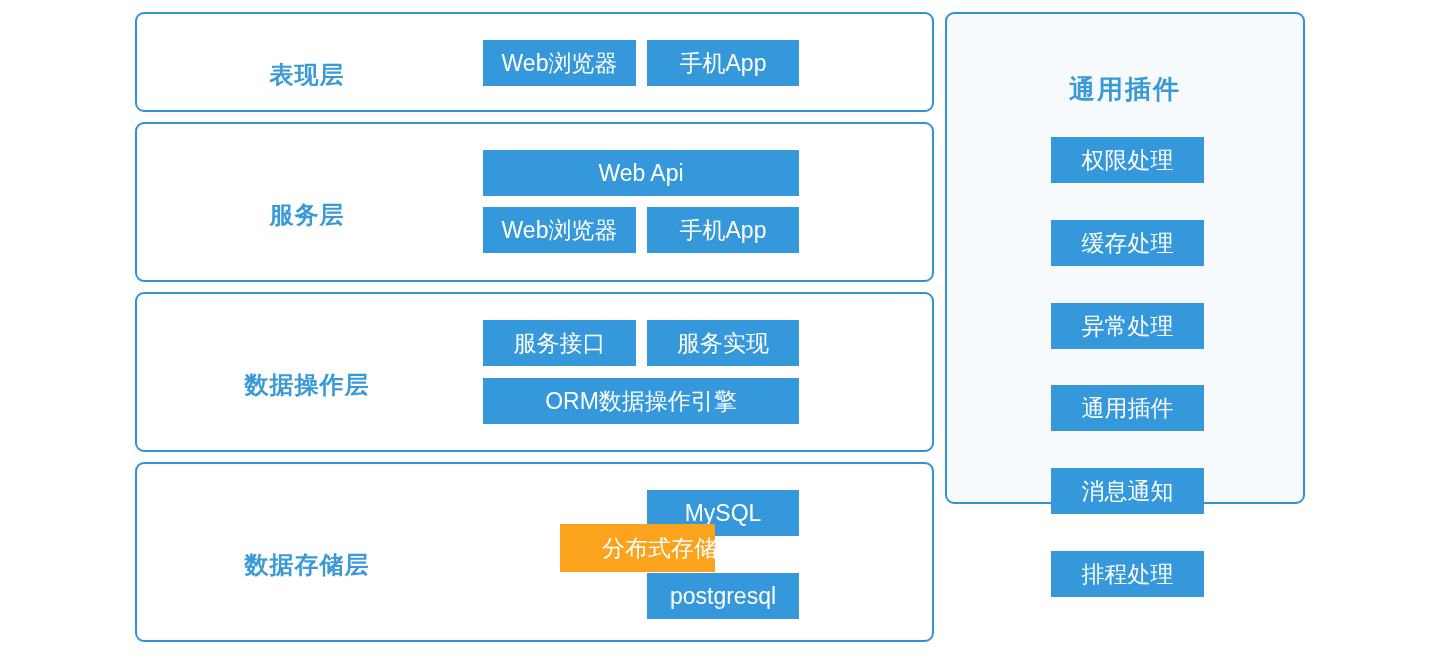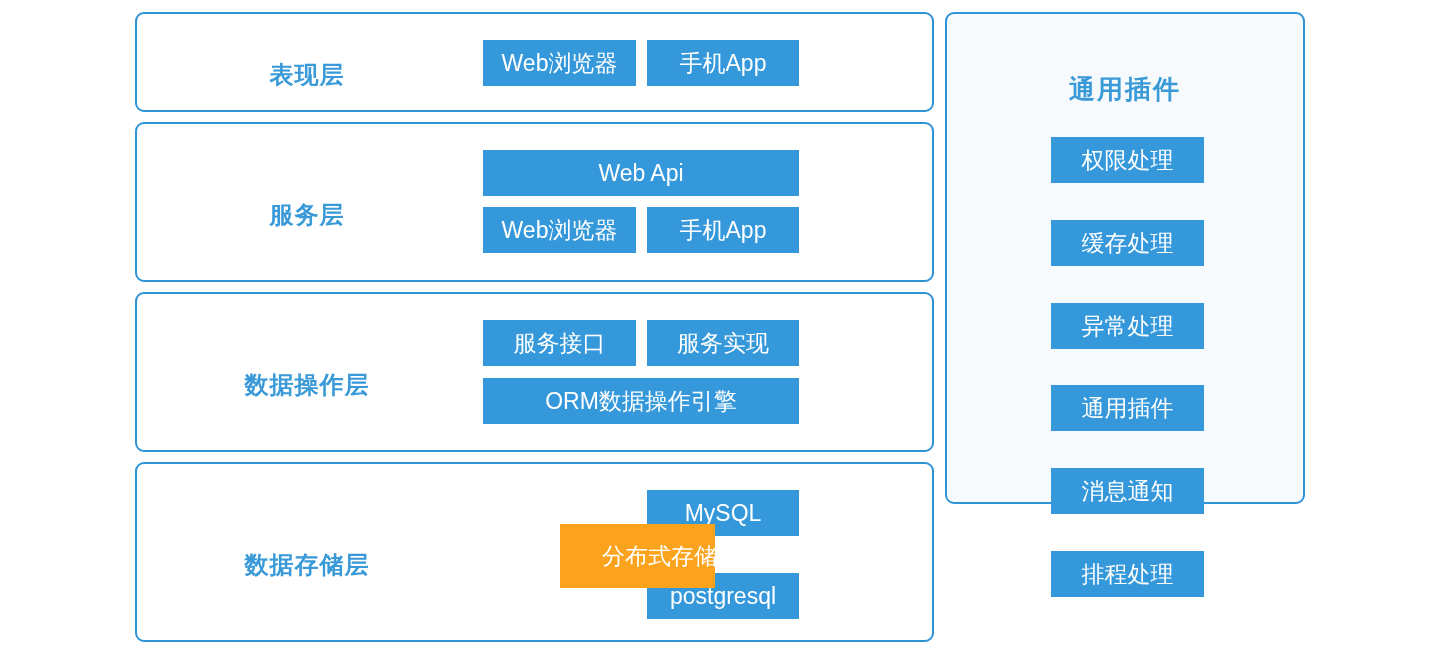--- a/index.html
+++ b/index.html
@@ -42,21 +42,21 @@
     position: absolute;
     height: 46px;
     background: var(--block-blue, #3498db);
     color: var(--block-text, #ffffff);
     font-size: 23px;
     display: flex; align-items: center; justify-content: center;
     white-space: nowrap;
   }
   .blk-orange {
     background: var(--orange, #fba31c);
-    height: 64px;
+    height: 48px;
     z-index: 2;
     padding-left: 44px;
   }
   .panel-title {
     position: absolute;
     top: 58px; left: 0; width: 100%;
     text-align: center;
     color: var(--label-blue, #3a9ad8);
     font-size: 26px; font-weight: bold;
     letter-spacing: 2px;

